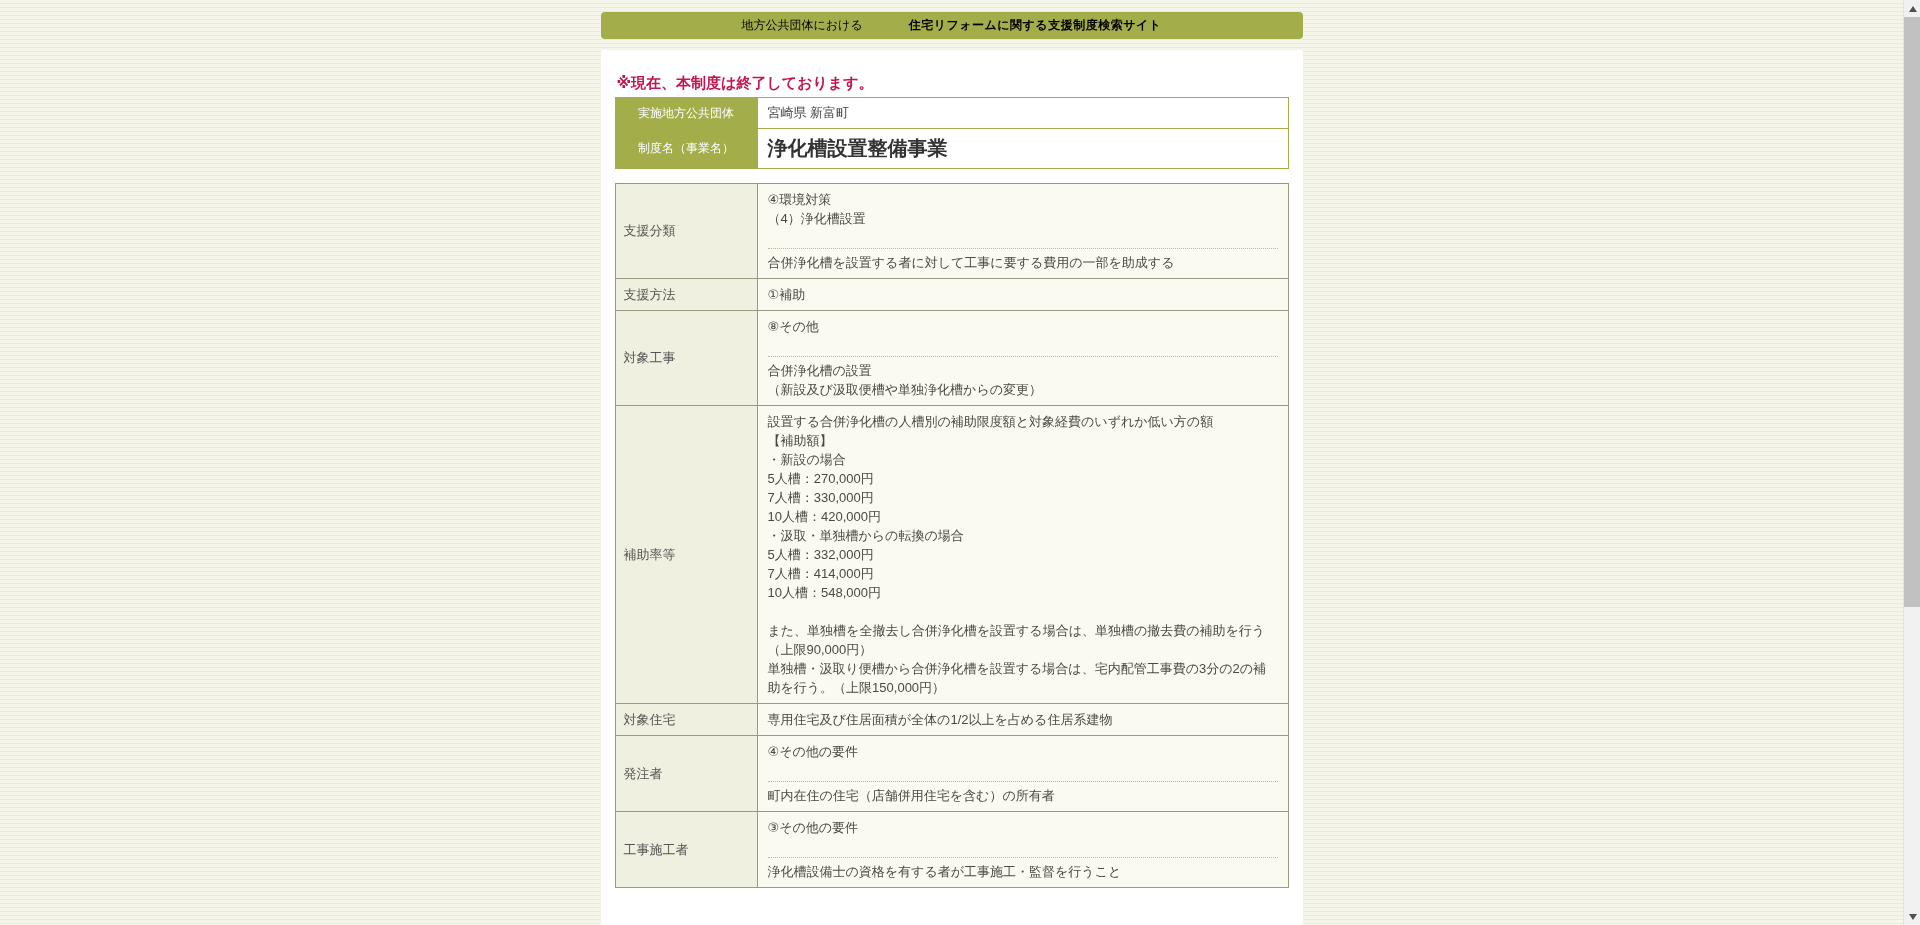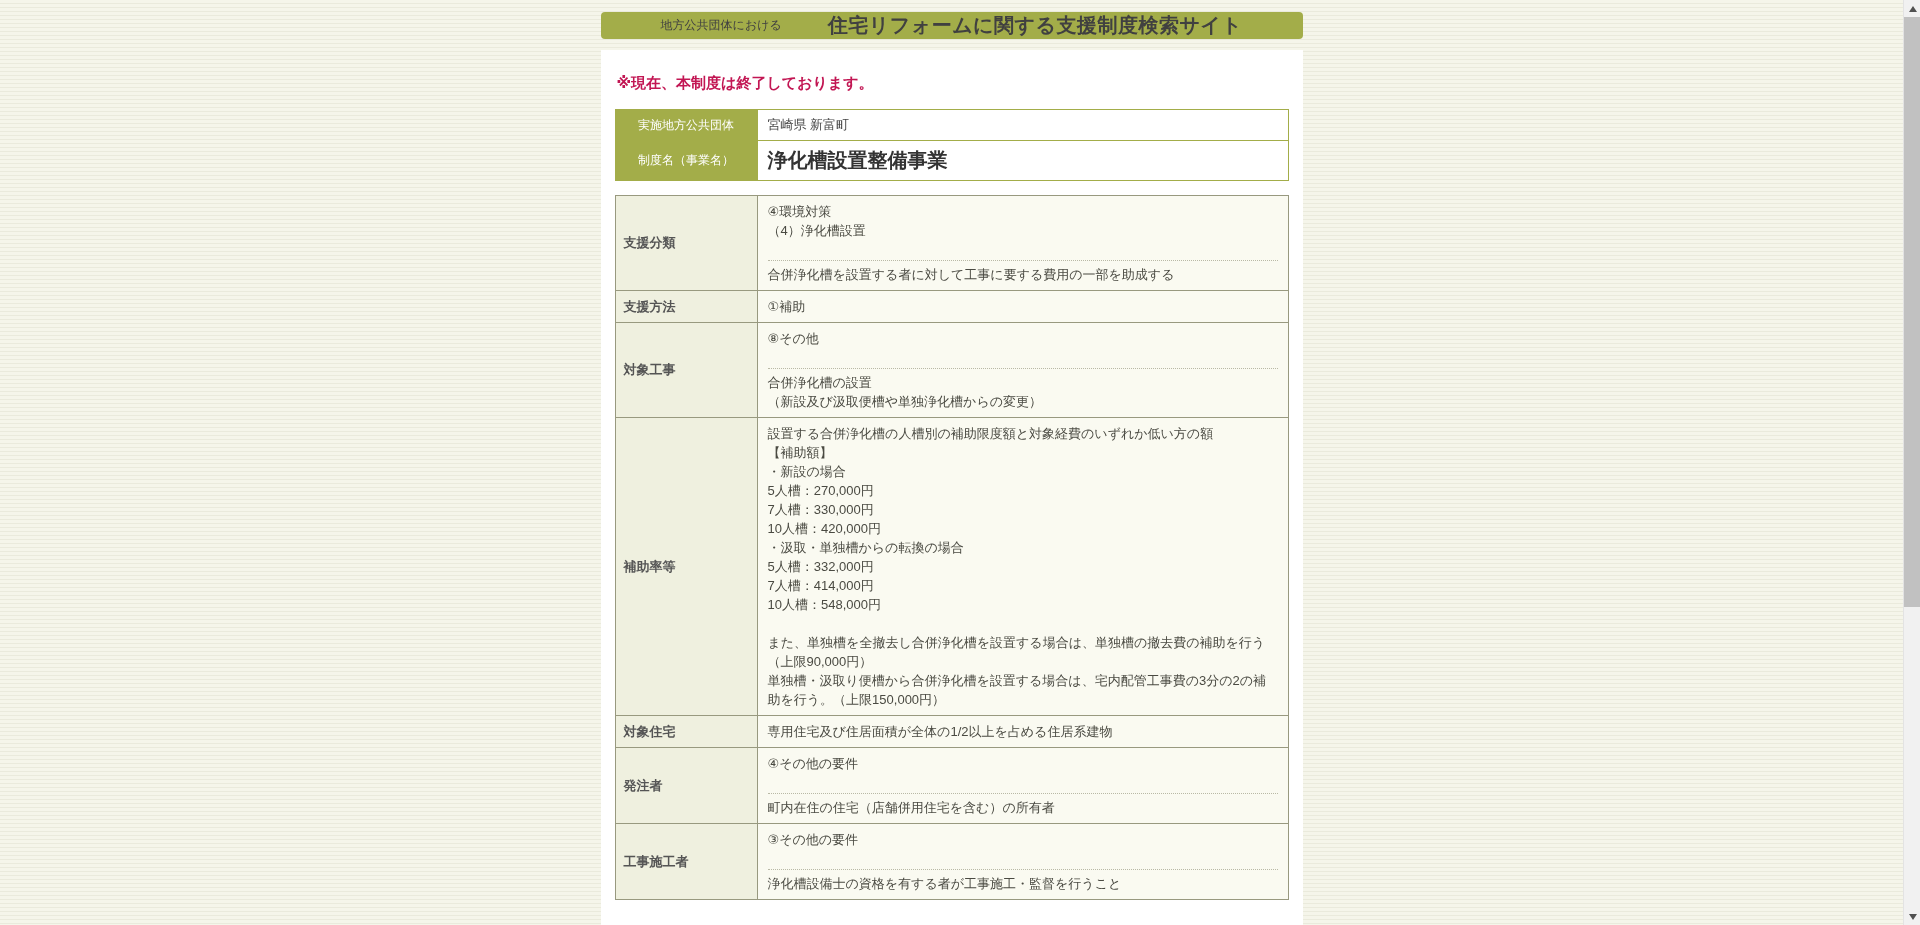--- a/index.html
+++ b/index.html
@@ -11,35 +11,35 @@
       to bottom,
       #f5f5ea 0px,#f5f5ea 3px,
       #eaeadc 3px,#eaeadc 4px);
   }
   .viewport{width:1903px;height:925px;}
   .content-col{width:702px;margin:0 auto;}
 
   
   .site-header{
     margin-top:12px;height:27px;border-radius:4px;
-    background:#a3ad49;color:#404040;
+    background:#a3ad49;color:#000000;
     display:flex;align-items:center;justify-content:center;gap:6px;
   }
   .t-small{font-size:12px;}
-  .t-main{font-size:20px;font-weight:bold;letter-spacing:.5px;margin-left:40px;}
+  .t-main{font-size:12px;font-weight:bold;letter-spacing:.5px;margin-left:40px;}
 
   
   .content-box{
     margin-top:11px;background:#ffffff;
     padding:16px 14px 60px;box-sizing:border-box;
     min-height:1200px;
   }
   .notice{
     color:#c21653;font-weight:bold;font-size:15px;
-    margin:8px 2px 16px;
+    margin:8px 2px 4px;
   }
   .section-heading{
     font-size:15px;font-weight:normal;color:#555;
     border-left:5px solid #7f9b2e;
     border-bottom:1px solid #abb083;
     padding:7px 0 7px 10px;margin:0 0 16px;
   }
 
   table{border-collapse:collapse;width:100%;table-layout:fixed;}
 
@@ -51,21 +51,21 @@
   }
   .summary-table td{
     border:1px solid #a3ad49;background:#fff;color:#444;
     font-size:13px;padding:6px 10px;vertical-align:middle;
   }
   .summary-table tr:nth-child(2) td{font-weight:bold;font-size:20px;color:#333;}
 
   
   .detail-table{margin-top:14px;}
   .detail-table th{
-    background:#eff0df;color:#555;font-weight:bold;font-size:13px;
+    background:#eff0df;color:#555;font-weight:normal;font-size:13px;
     text-align:left;width:125px;padding:6px 8px;
     border:1px solid #98997f;vertical-align:middle;
   }
   .detail-table td{
     background:#fafaf1;border:1px solid #98997f;color:#4a4a42;
     font-size:13px;line-height:19px;padding:6px 10px;vertical-align:middle;
   }
   .block{white-space:pre-line;}
   .secondary{border-top:1px dotted #b9b9a6;margin-top:20px;padding-top:4px;}
 

